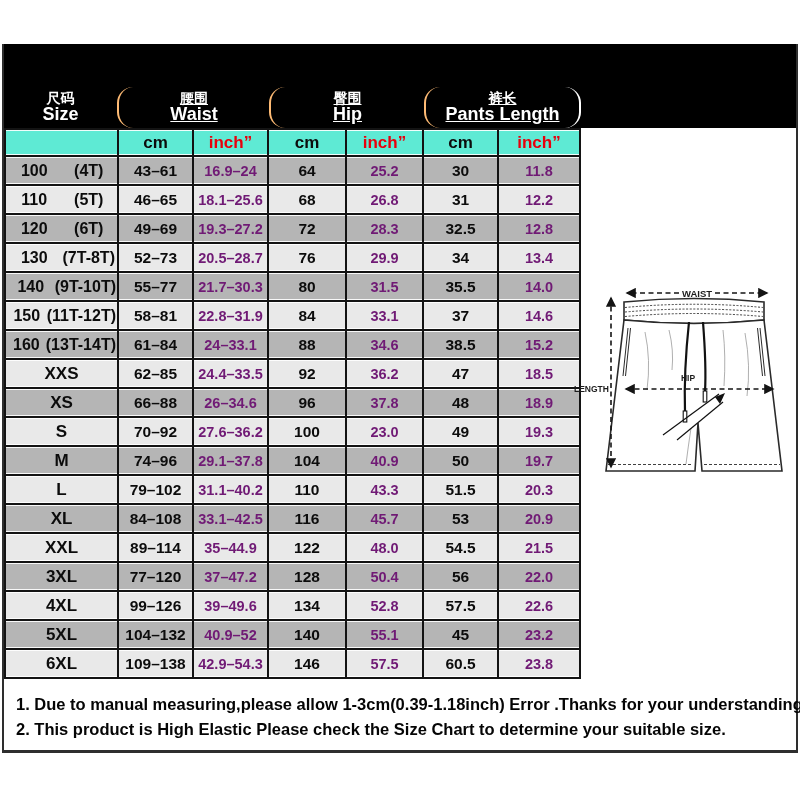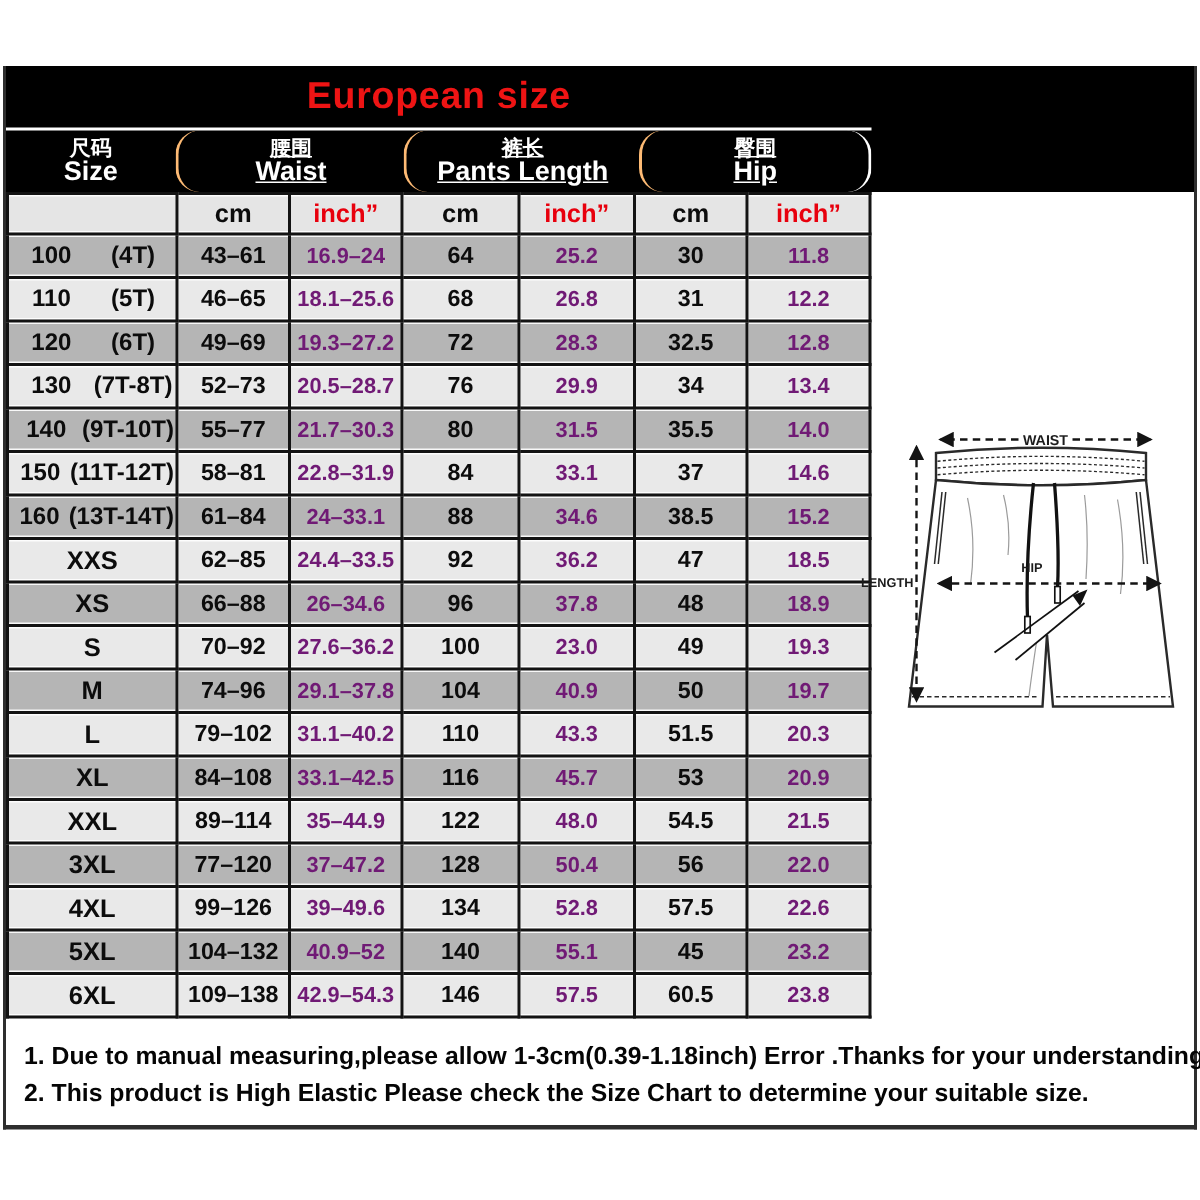--- a/index.html
+++ b/index.html
@@ -21,21 +21,21 @@
   .colh .en{font-size:18px;font-weight:bold;}
   .w1{width:113px}.w2{width:152px}.w3{width:155px}.w4{width:157px}
   
   table.size{position:absolute;left:0;top:84px;width:575px;table-layout:fixed;
              border-collapse:collapse;background:#fff;}
   table.size td{box-sizing:border-box;border:2px solid #131313;height:29px;padding:0 1px;
                 text-align:center;font-weight:bold;font-size:15.5px;color:#0c0c0c;
                 box-shadow:inset 0 1px 0 rgba(255,255,255,.9),inset 0 -1px 0 rgba(255,255,255,.9);
                 overflow:hidden;white-space:nowrap;}
   table.size td.dot{border-left-style:dotted;border-left-color:#222;}
-  tr.units td{background:#e5e5e5;height:27px;font-size:17px;}
+  tr.units td{background:#5eead4;height:27px;font-size:17px;}
   tr.units td.inchhdr{color:#e8000d;}
   tbody.data tr:nth-child(odd) td{background:#b5b5b5;}
   tbody.data tr:nth-child(even) td{background:#e9e9e9;}
   tbody.data td.red{color:#701a75;font-size:14.5px;}
   tbody.data td.c-size{font-size:17px;}
   .size-two{display:flex;width:100%;}
   .size-two span{flex:1;text-align:center;font-size:16px;}
   
   .notes{position:absolute;left:12px;top:648px;width:772px;color:#050505;
          font-size:16.5px;font-weight:bold;line-height:25px;white-space:nowrap;}
@@ -43,39 +43,36 @@
   svg.diag{position:absolute;left:569px;top:234px;}
   svg.diag text{font-family:"Liberation Sans","DejaVu Sans",sans-serif;fill:#1c1c1c;}
 </style>
 </head>
 <body>
 
 <div class="sheet">
   <div class="frame">
 
     <div class="band">
-      <div class="title-row">
-        <span class="t">European size</span>
-      </div>
       <div class="cols">
         <div class="colh w1">
           <span class="cn">尺码</span>
           <span class="en">Size</span>
         </div>
         <div class="colh w2">
           <span class="cn">腰围</span>
           <span class="en">Waist</span>
         </div>
+        <div class="colh w3">
+          <span class="cn">臀围</span>
+          <span class="en">Hip</span>
+        </div>
         <div class="colh w4">
           <span class="cn">裤长</span>
           <span class="en">Pants Length</span>
-        </div>
-        <div class="colh w3">
-          <span class="cn">臀围</span>
-          <span class="en">Hip</span>
         </div>
       </div>
     </div>
 
     <table class="size">
       <colgroup>
         <col style="width:113px">
           <col style="width:75px">
           <col style="width:75px">
         <col style="width:78px">

